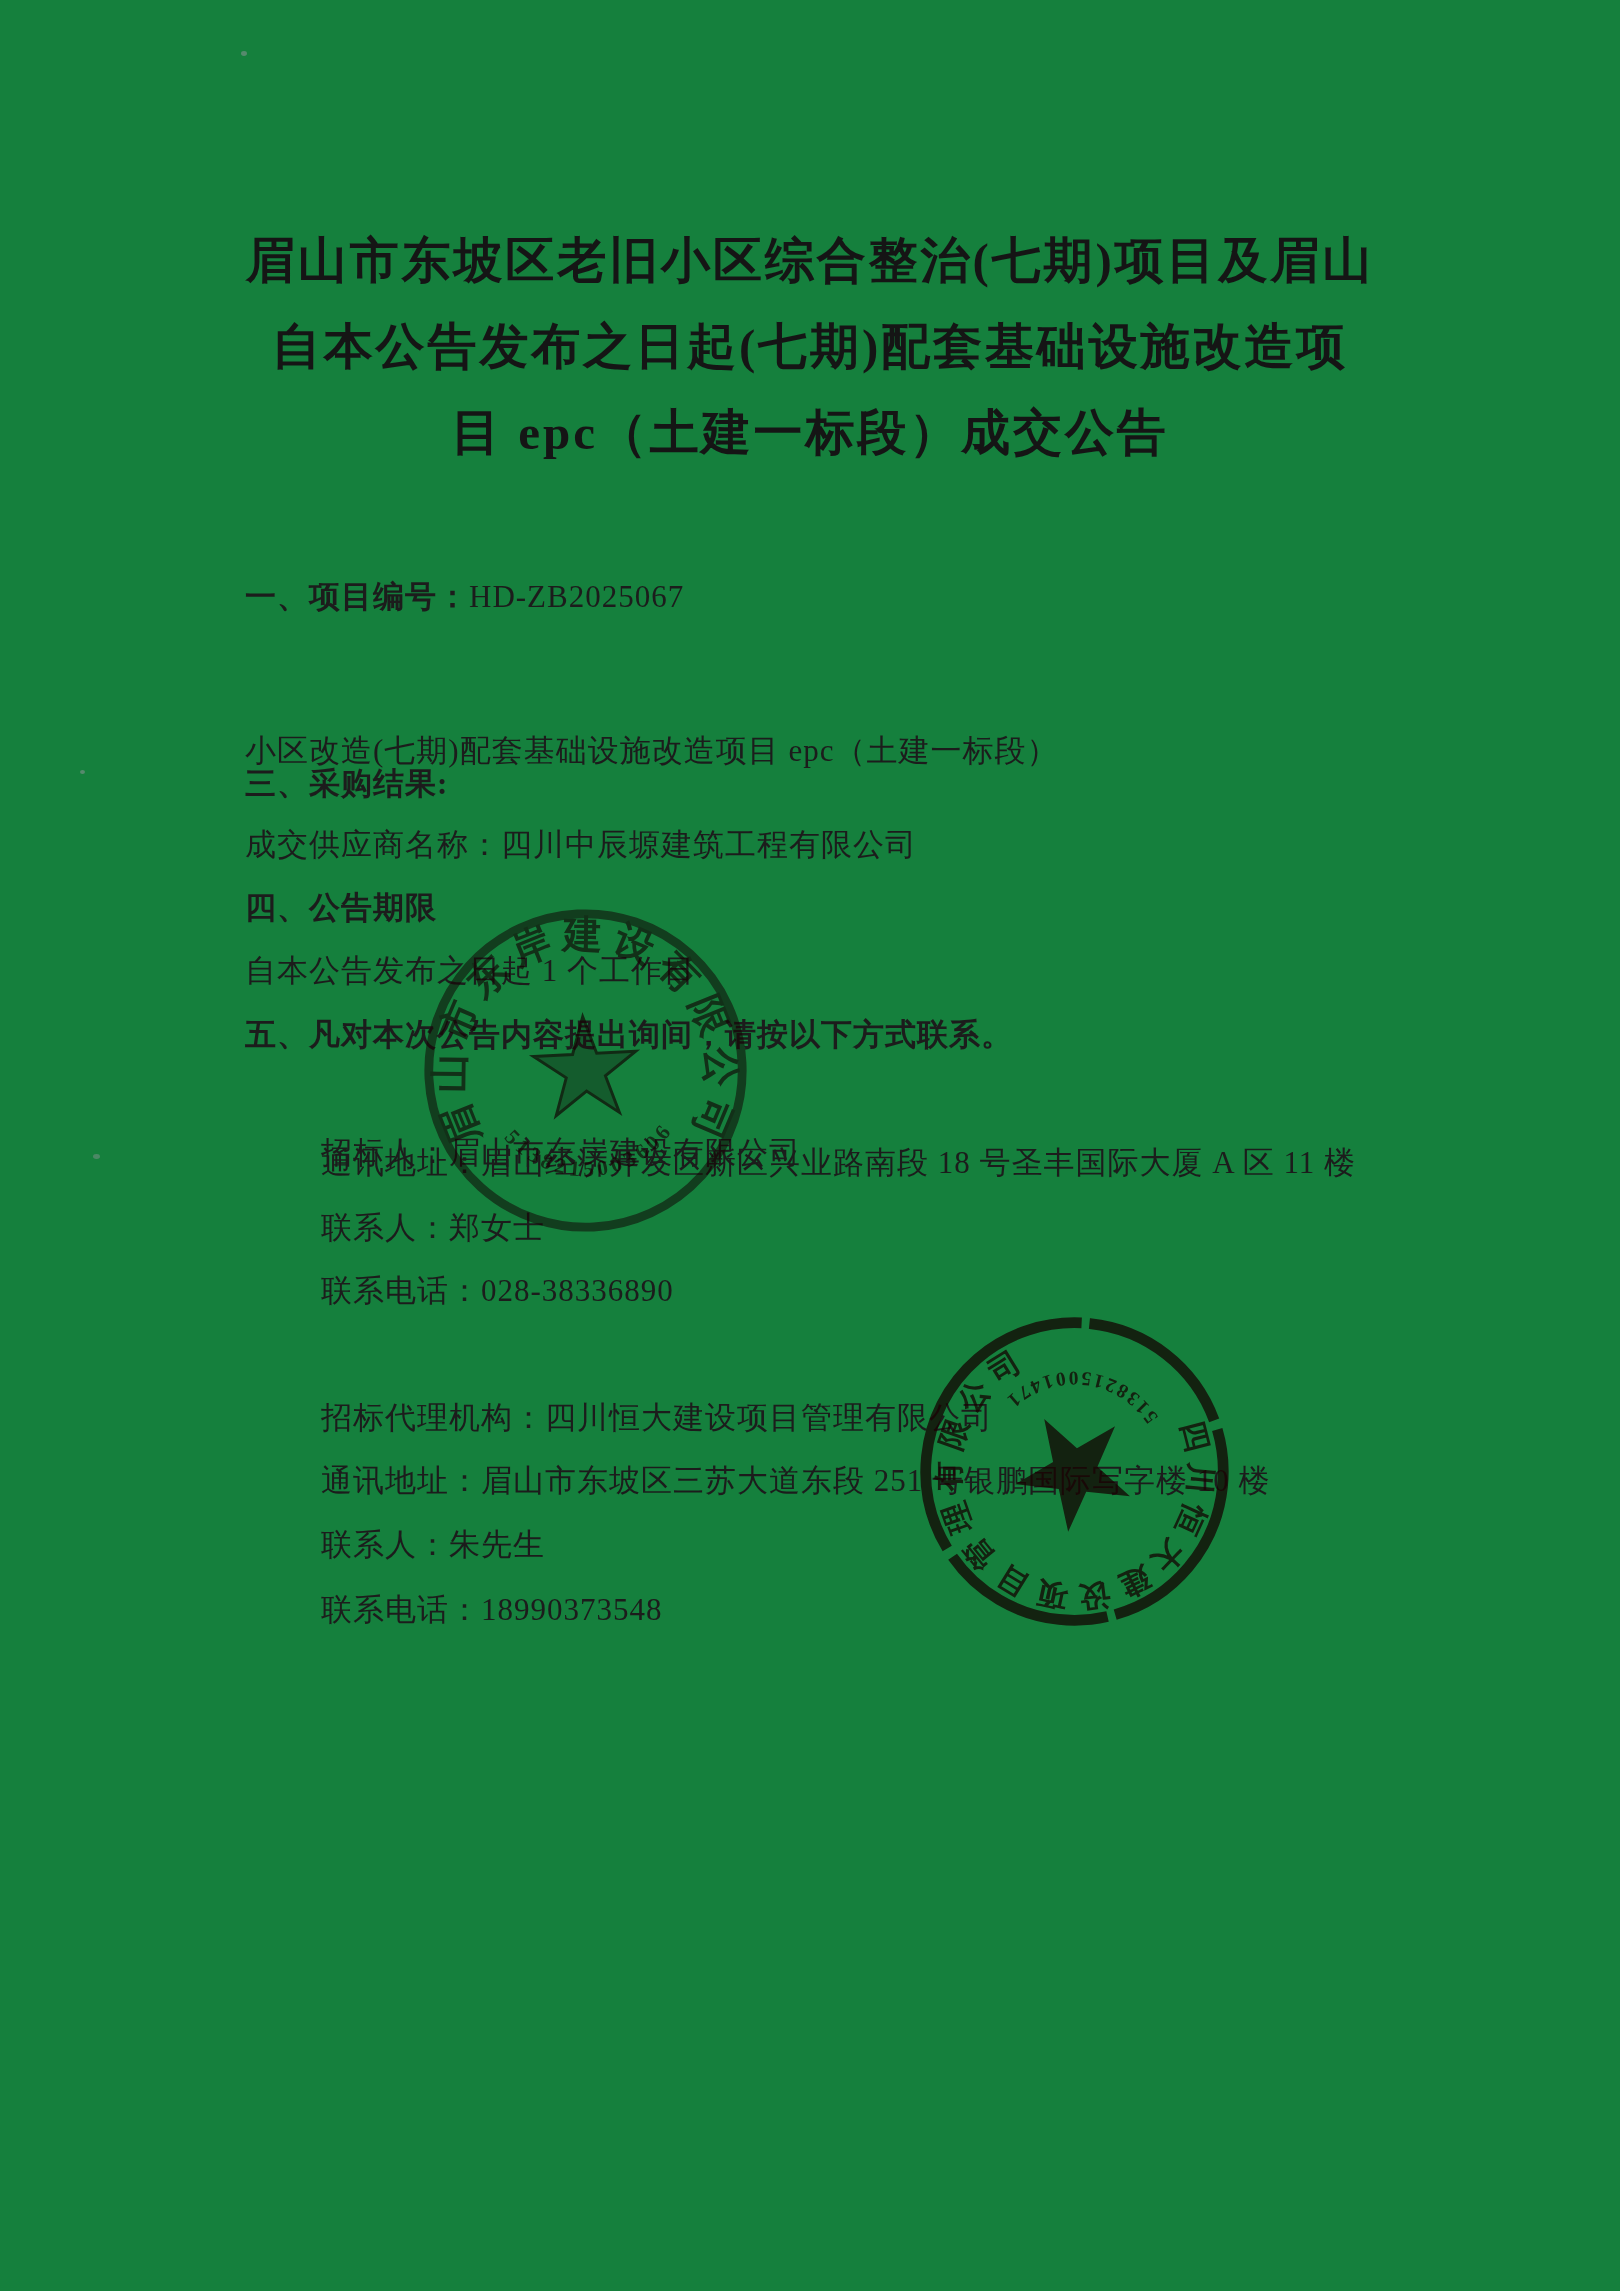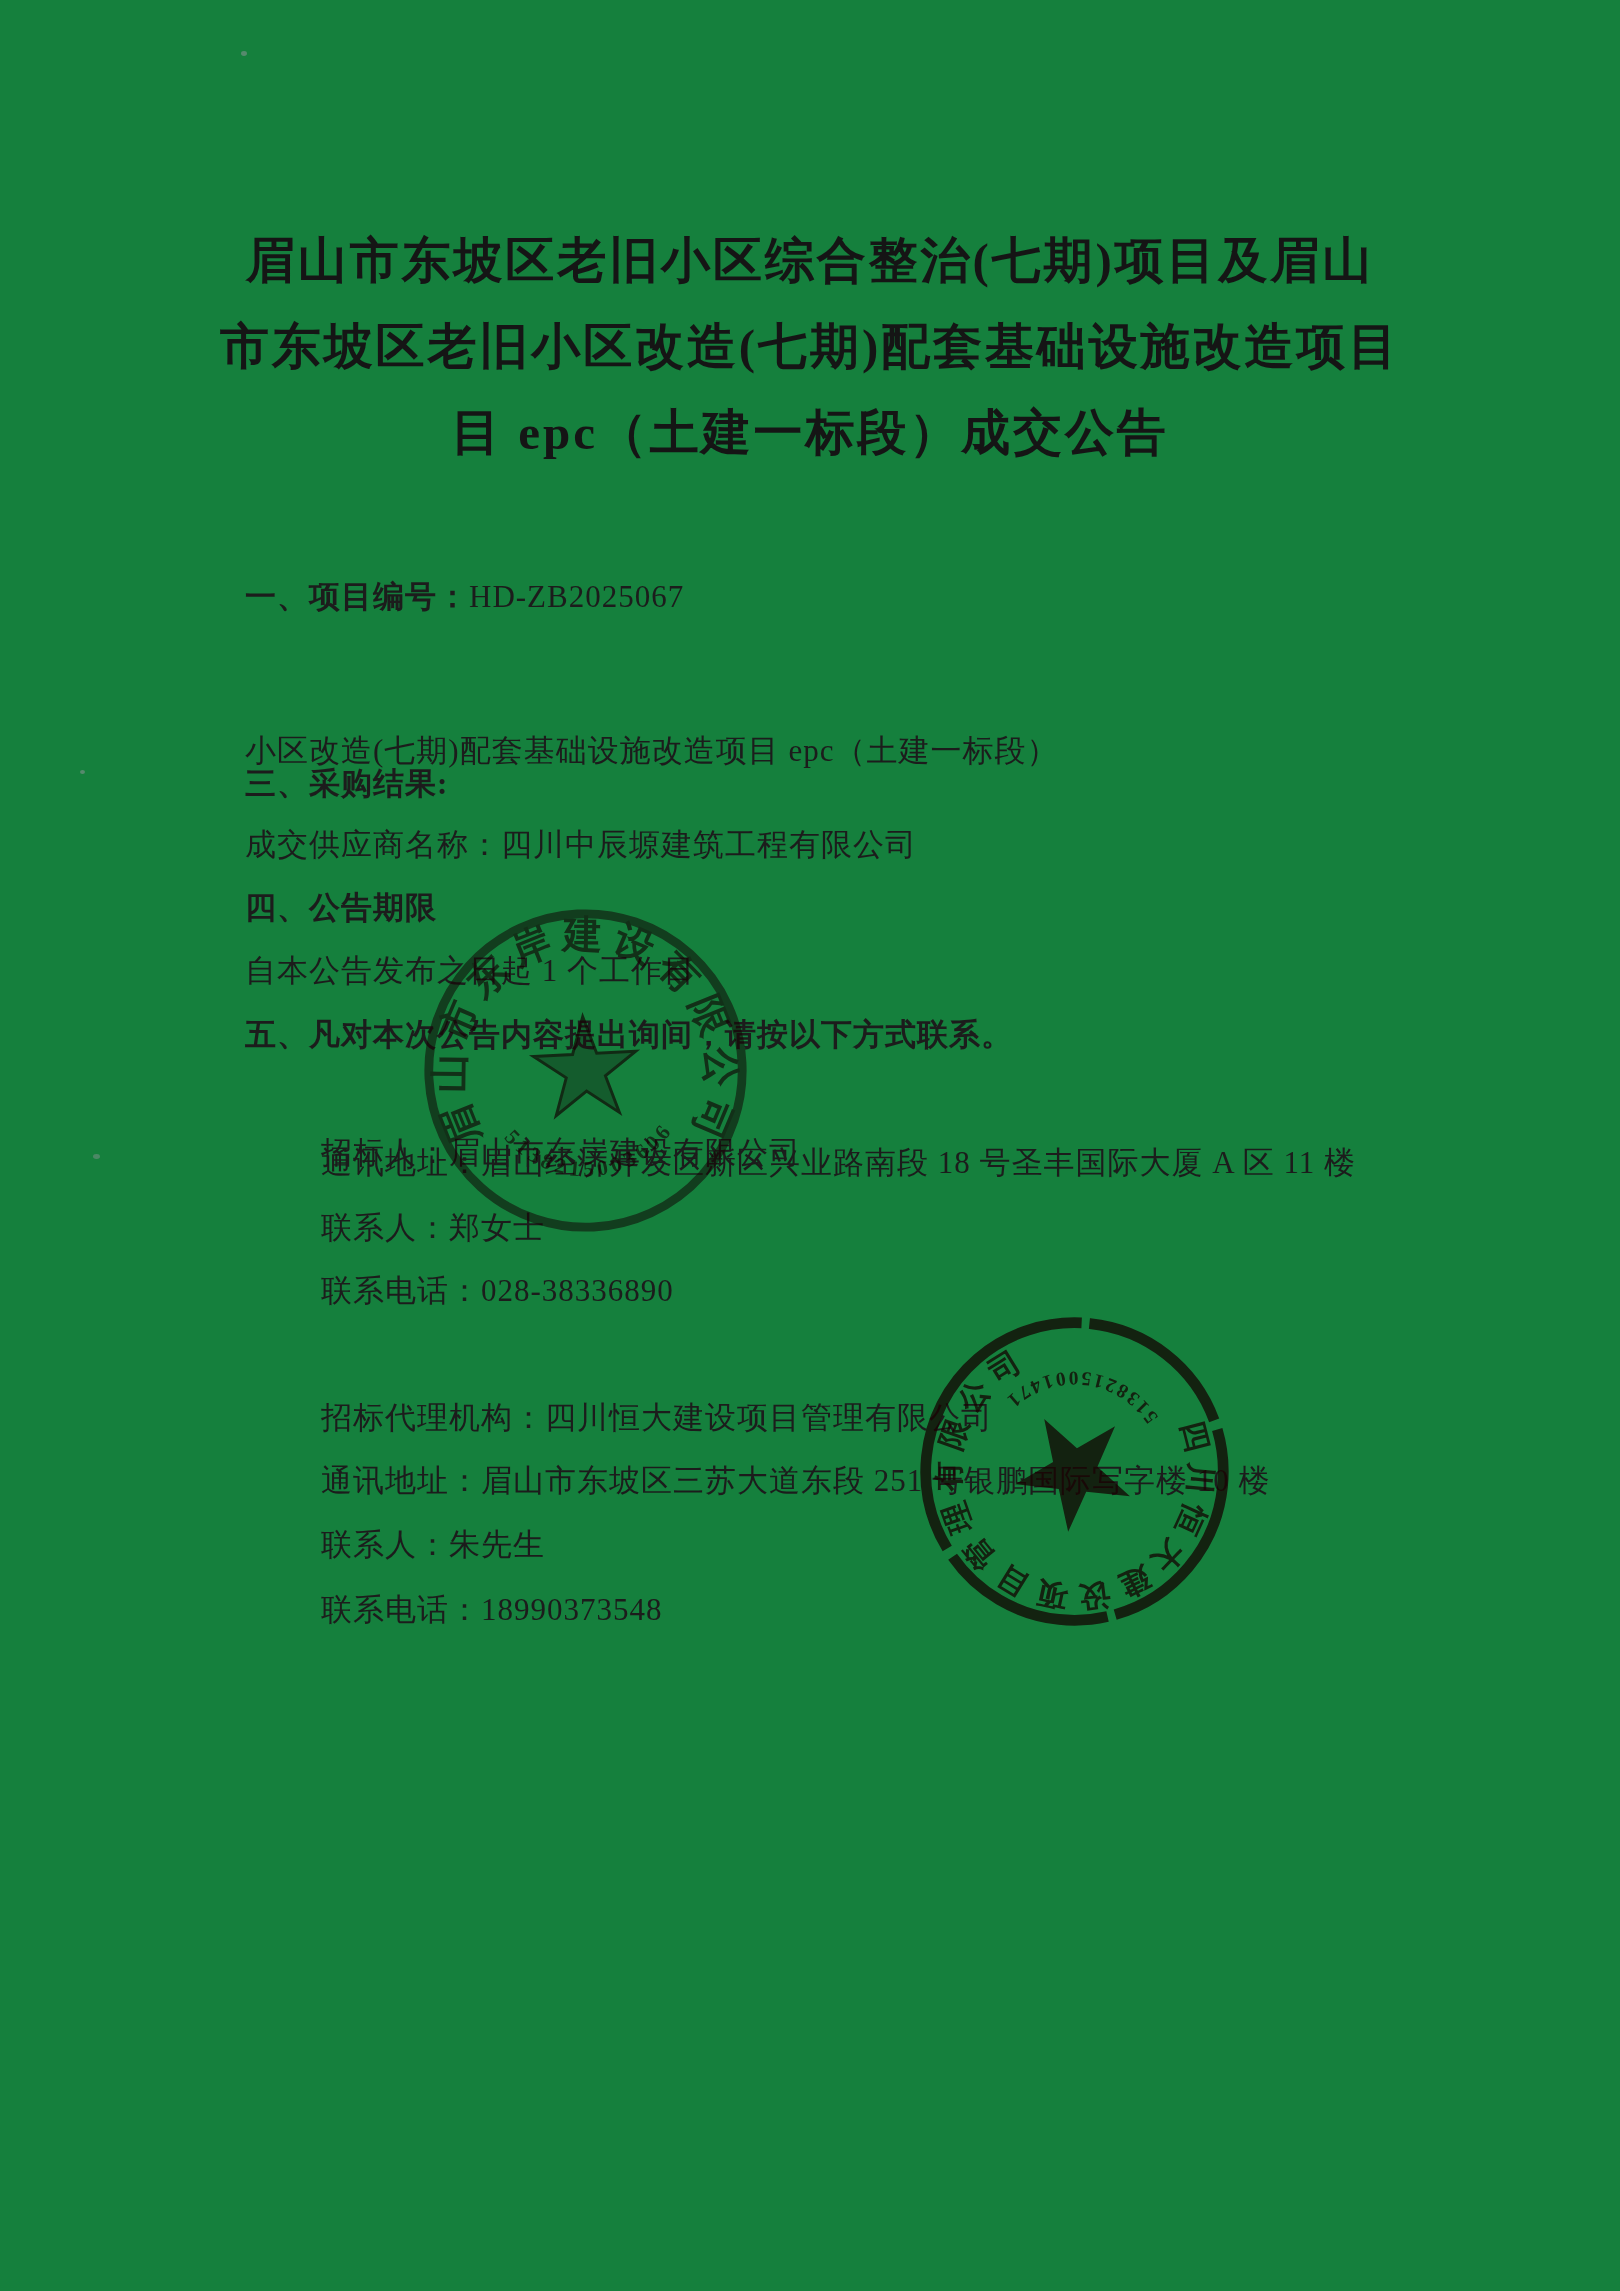--- a/index.html
+++ b/index.html
@@ -41,21 +41,21 @@
   .speck2{left:80px;top:770px;width:4.9px;height:3.9px;}
   .speck3{left:93px;top:1154px;width:6.9px;height:4.9px;opacity:.45;}
 </style>
 </head>
 <body>
 
 <div class="page">
 
   <div class="doc-title">
     <div class="tline">眉山市东坡区老旧小区综合整治(七期)项目及眉山</div>
-    <div class="tline">市东坡区老旧小区改造(七期)配套基础设施改造项目</div>
+    <div class="tline">自本公告发布之日起(七期)配套基础设施改造项</div>
     <div class="tline">目 epc（土建一标段）成交公告</div>
   </div>
 
   <div class="bodyline" style="top:577px;text-align:center;"><span class="bold">一、项目编号：</span><span>HD-ZB2025067</span></div>
 
 
   <div class="bodyline" style="top:731px;">小区改造(七期)配套基础设施改造项目 epc（土建一标段）</div>
 
   <div class="bodyline bold" style="top:764px;">三、采购结果:</div>
 

